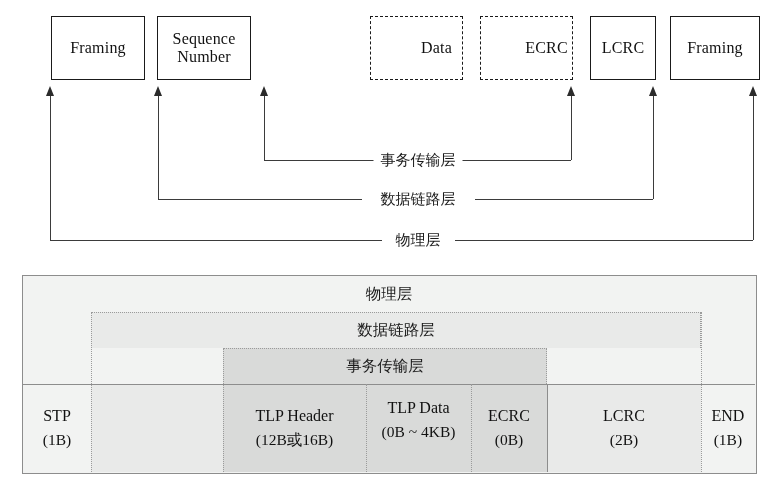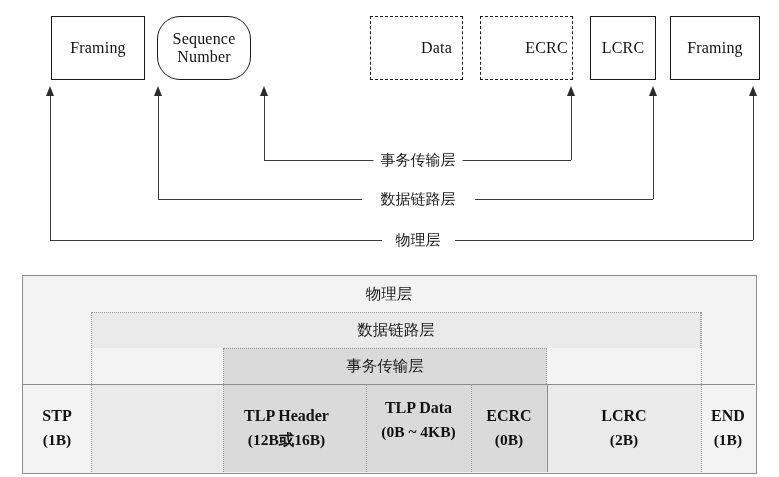--- a/index.html
+++ b/index.html
@@ -81,34 +81,33 @@
 
   .cell{
     position:absolute;
     box-sizing:border-box;
     display:flex;flex-direction:column;
     align-items:center;justify-content:center;
     text-align:center;
     font-size:16px;
     line-height:1.5;
     color:#111;
-    font-weight:bold;
   }
   .cell .l2{font-size:15.5px;}
 </style>
 </head>
 <body>
 
 <div id="stage">
 
   <div class="fieldbox solid" style="left:51px;top:16px;width:94px;height:64px;">
     <span>Framing</span>
   </div>
 
-  <div class="fieldbox solid" style="left:157px;top:16px;width:94px;height:64px;border-radius:23px;">
+  <div class="fieldbox solid" style="left:157px;top:16px;width:94px;height:64px;">
     <span class="multiline" style="white-space:pre-line;">Sequence
 Number</span>
   </div>
 
 
   <div class="fieldbox dashed" style="left:370px;top:16px;width:93px;height:64px;">
     <span>Data</span>
   </div>
 
   <div class="fieldbox dashed" style="left:480px;top:16px;width:93px;height:64px;">
@@ -174,21 +173,21 @@
     <div class="colline" style="left:448px;top:108px;height:88px;"></div>
     <div class="collineSolid" style="left:524px;top:108px;height:88px;"></div>
     <div class="colline" style="left:678px;top:36px;height:160px;"></div>
 
     <div class="cell" style="left:0px;top:108px;width:68px;height:88px;">
       <span>STP</span>
       <span class="l2">(1B)</span>
     </div>
 
 
-    <div class="cell" style="left:192px;top:108px;width:143px;height:88px;">
+    <div class="cell" style="left:200px;top:108px;width:143px;height:88px;">
       <span>TLP Header</span>
       <span class="l2">(12B或16B)</span>
     </div>
 
     <div class="cell" style="left:343px;top:108px;width:105px;height:72px;">
       <span>TLP Data</span>
       <span class="l2">(0B ~ 4KB)</span>
     </div>
 
     <div class="cell" style="left:448px;top:108px;width:76px;height:88px;">

